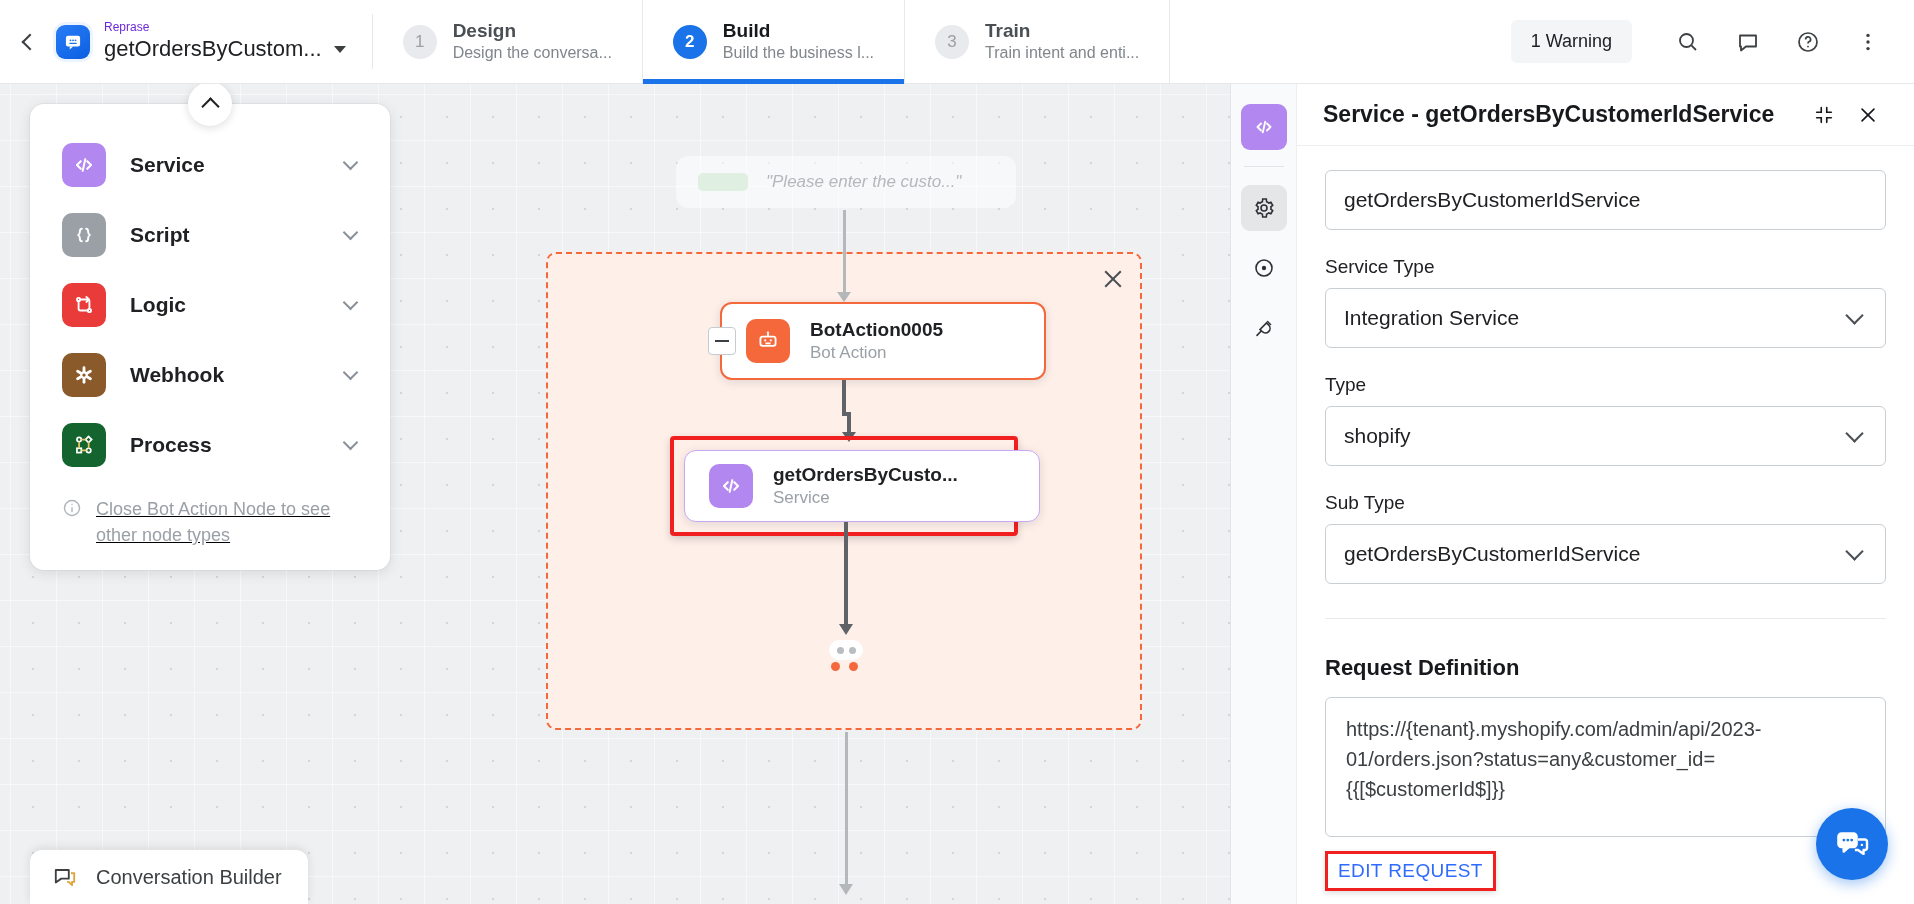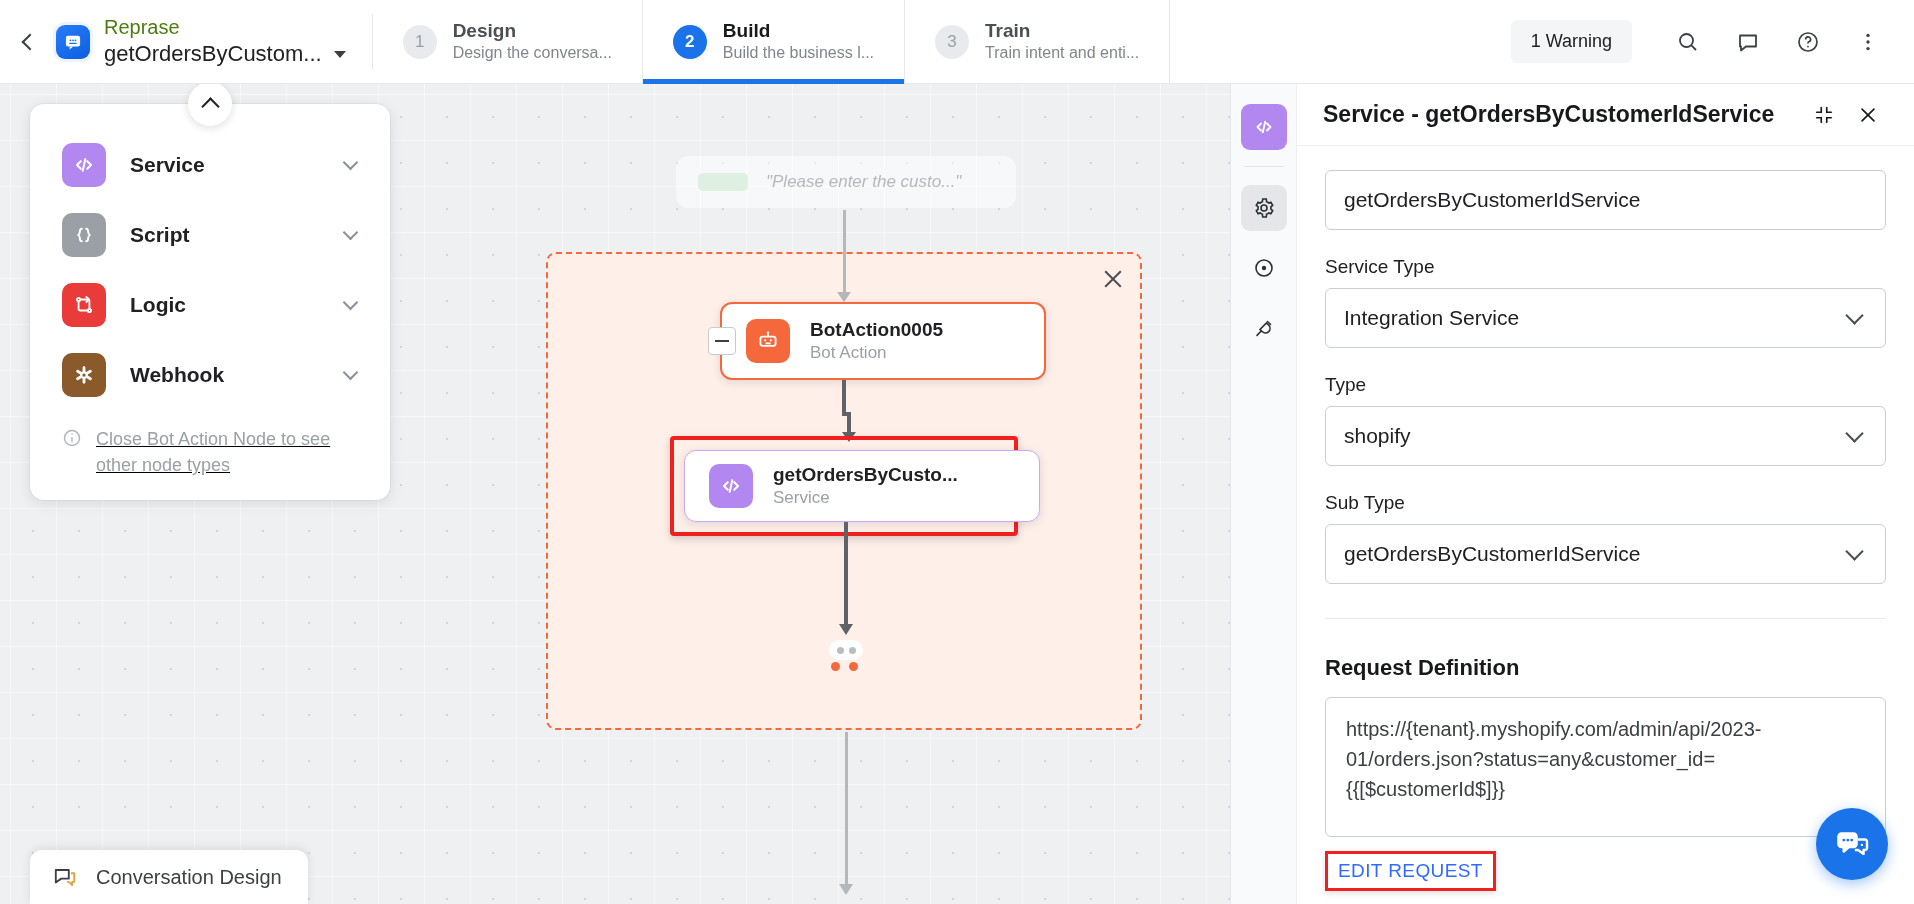--- a/index.html
+++ b/index.html
@@ -29,21 +29,21 @@
   }
   .bot-ident { display: flex; align-items: center; gap: 14px; padding-right: 26px; }
   .bot-logo {
     width: 34px; height: 34px; border-radius: 9px;
     background: linear-gradient(145deg,#2a7cf7,#0b5fe0);
     display: flex; align-items: center; justify-content: center;
     box-shadow: 0 0 0 3px #eef4fe;
   }
   .bot-logo svg { width: 20px; height: 20px; }
   .bot-text { line-height: 1.25; }
-  .bot-sub { font-size: 20px; color: #4d7c0f; }
+  .bot-sub { font-size: 12px; color: #6d28d9; }
   .bot-name-row { display: flex; align-items: center; gap: 12px; }
   .bot-name { font-size: 22px; color: #202124; }
   .caret-down {
     width: 0; height: 0; border-left: 6px solid transparent;
     border-right: 6px solid transparent; border-top: 7px solid #3c4043;
   }
   .divider-v { width: 1px; background: #e6e8ea; margin: 14px 0; }
 
   .steps { display: flex; align-items: stretch; }
   .step {
@@ -505,37 +505,50 @@
             <path d="M12 5.2v13.6"></path>
               <path d="M6.1 8.6 L17.9 15.4"></path>
               <path d="M17.9 8.6 L6.1 15.4"></path>
             <circle cx="12" cy="12" r="2.5" fill="#8a5a2b" stroke="#fff" stroke-width="2"></circle>
           </svg>
         </div>
         <div class="pal-label">Webhook</div>
         <div class="pal-chev"></div>
       </div>
 
+      <div class="pal-item">
+        <div class="pal-ico" style="background:#14642f;">
+          <svg viewBox="0 0 24 24" fill="none" stroke="#fff" stroke-width="1.6">
+            <circle cx="7.5" cy="7" r="2"></circle>
+            <rect x="14.2" y="5" width="4" height="4" transform="rotate(45 16.2 7)"></rect>
+            <rect x="5.5" y="15" width="4" height="4"></rect>
+            <circle cx="16.3" cy="17" r="2"></circle>
+            <path d="M9.5 7h4.1M7.5 9v6M16.3 9.2V15M9.6 17h4.7" stroke="#e8c86b"></path>
+          </svg>
+        </div>
+        <div class="pal-label">Process</div>
+        <div class="pal-chev"></div>
+      </div>
 
       <div class="pal-note">
         <svg viewBox="0 0 24 24" fill="none" stroke="#b0b5ba" stroke-width="1.7">
           <circle cx="12" cy="12" r="9"></circle>
             <path d="M12 11v6"></path>
           <circle cx="12" cy="7.6" r=".9" fill="#b0b5ba" stroke="none"></circle>
         </svg>
         <span>Close Bot Action Node to see other node types</span>
       </div>
     </div>
 
     <div class="conv-builder">
       <svg viewBox="0 0 24 24" fill="none" stroke="#3c4043" stroke-width="1.7" stroke-linejoin="round">
         <path d="M3.5 5.5h12v8h-7l-5 3.5z"></path>
         <path d="M17.5 8.5h3v8h-2v3l-3-3h-1.5" stroke="#e0a43a"></path>
       </svg>
-      <span>Conversation Design</span>
+      <span>Conversation Builder</span>
     </div>
   </div>
 
   <div class="right-panel">
 
     <div class="rail">
       <div class="rail-btn primary">
         <svg viewBox="0 0 24 24" fill="none" stroke="#fff" stroke-width="1.9" stroke-linecap="round" stroke-linejoin="round">
           <path d="M9 8.5 L5.5 12 L9 15.5"></path>
             <path d="M15 8.5 L18.5 12 L15 15.5"></path>

